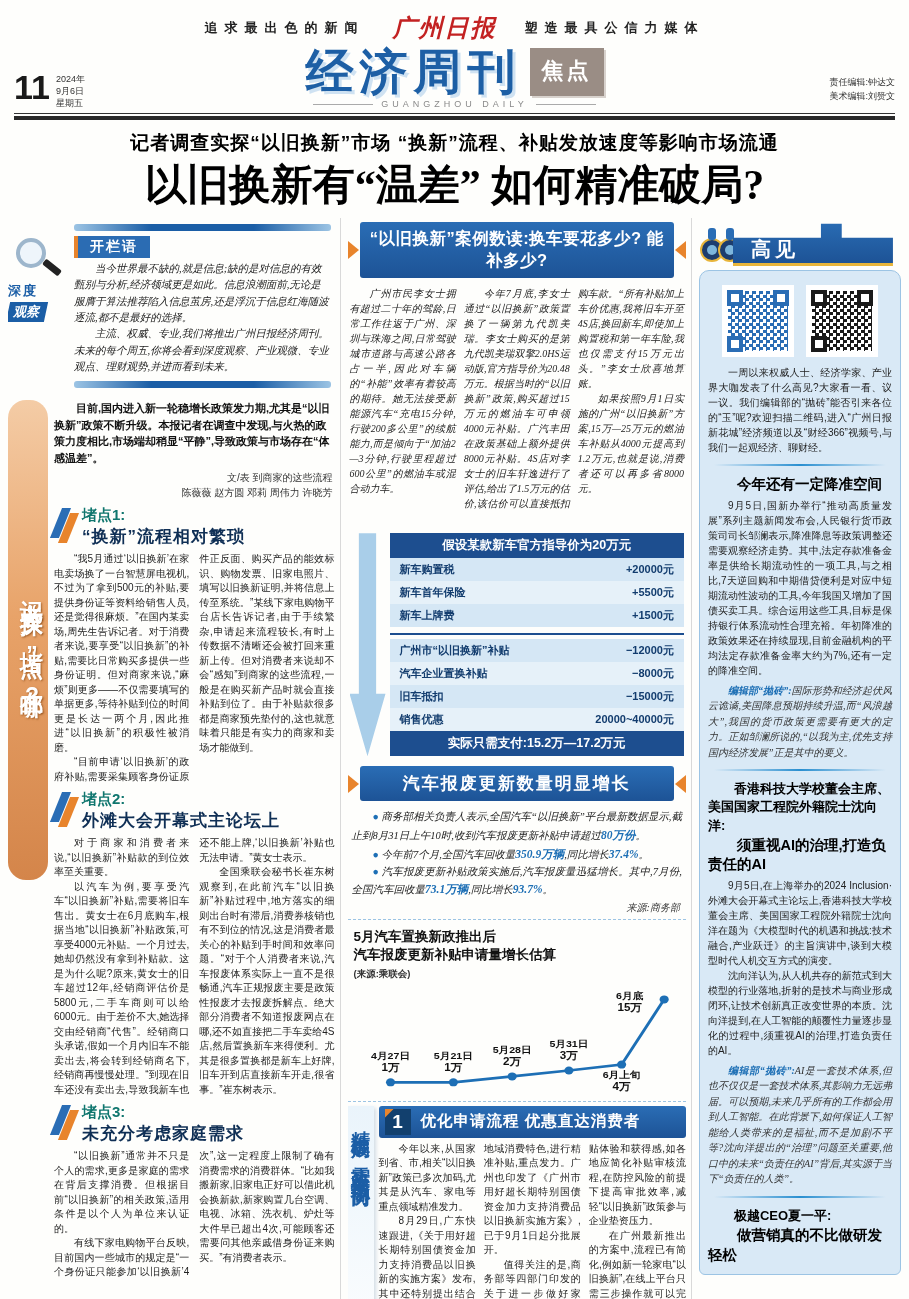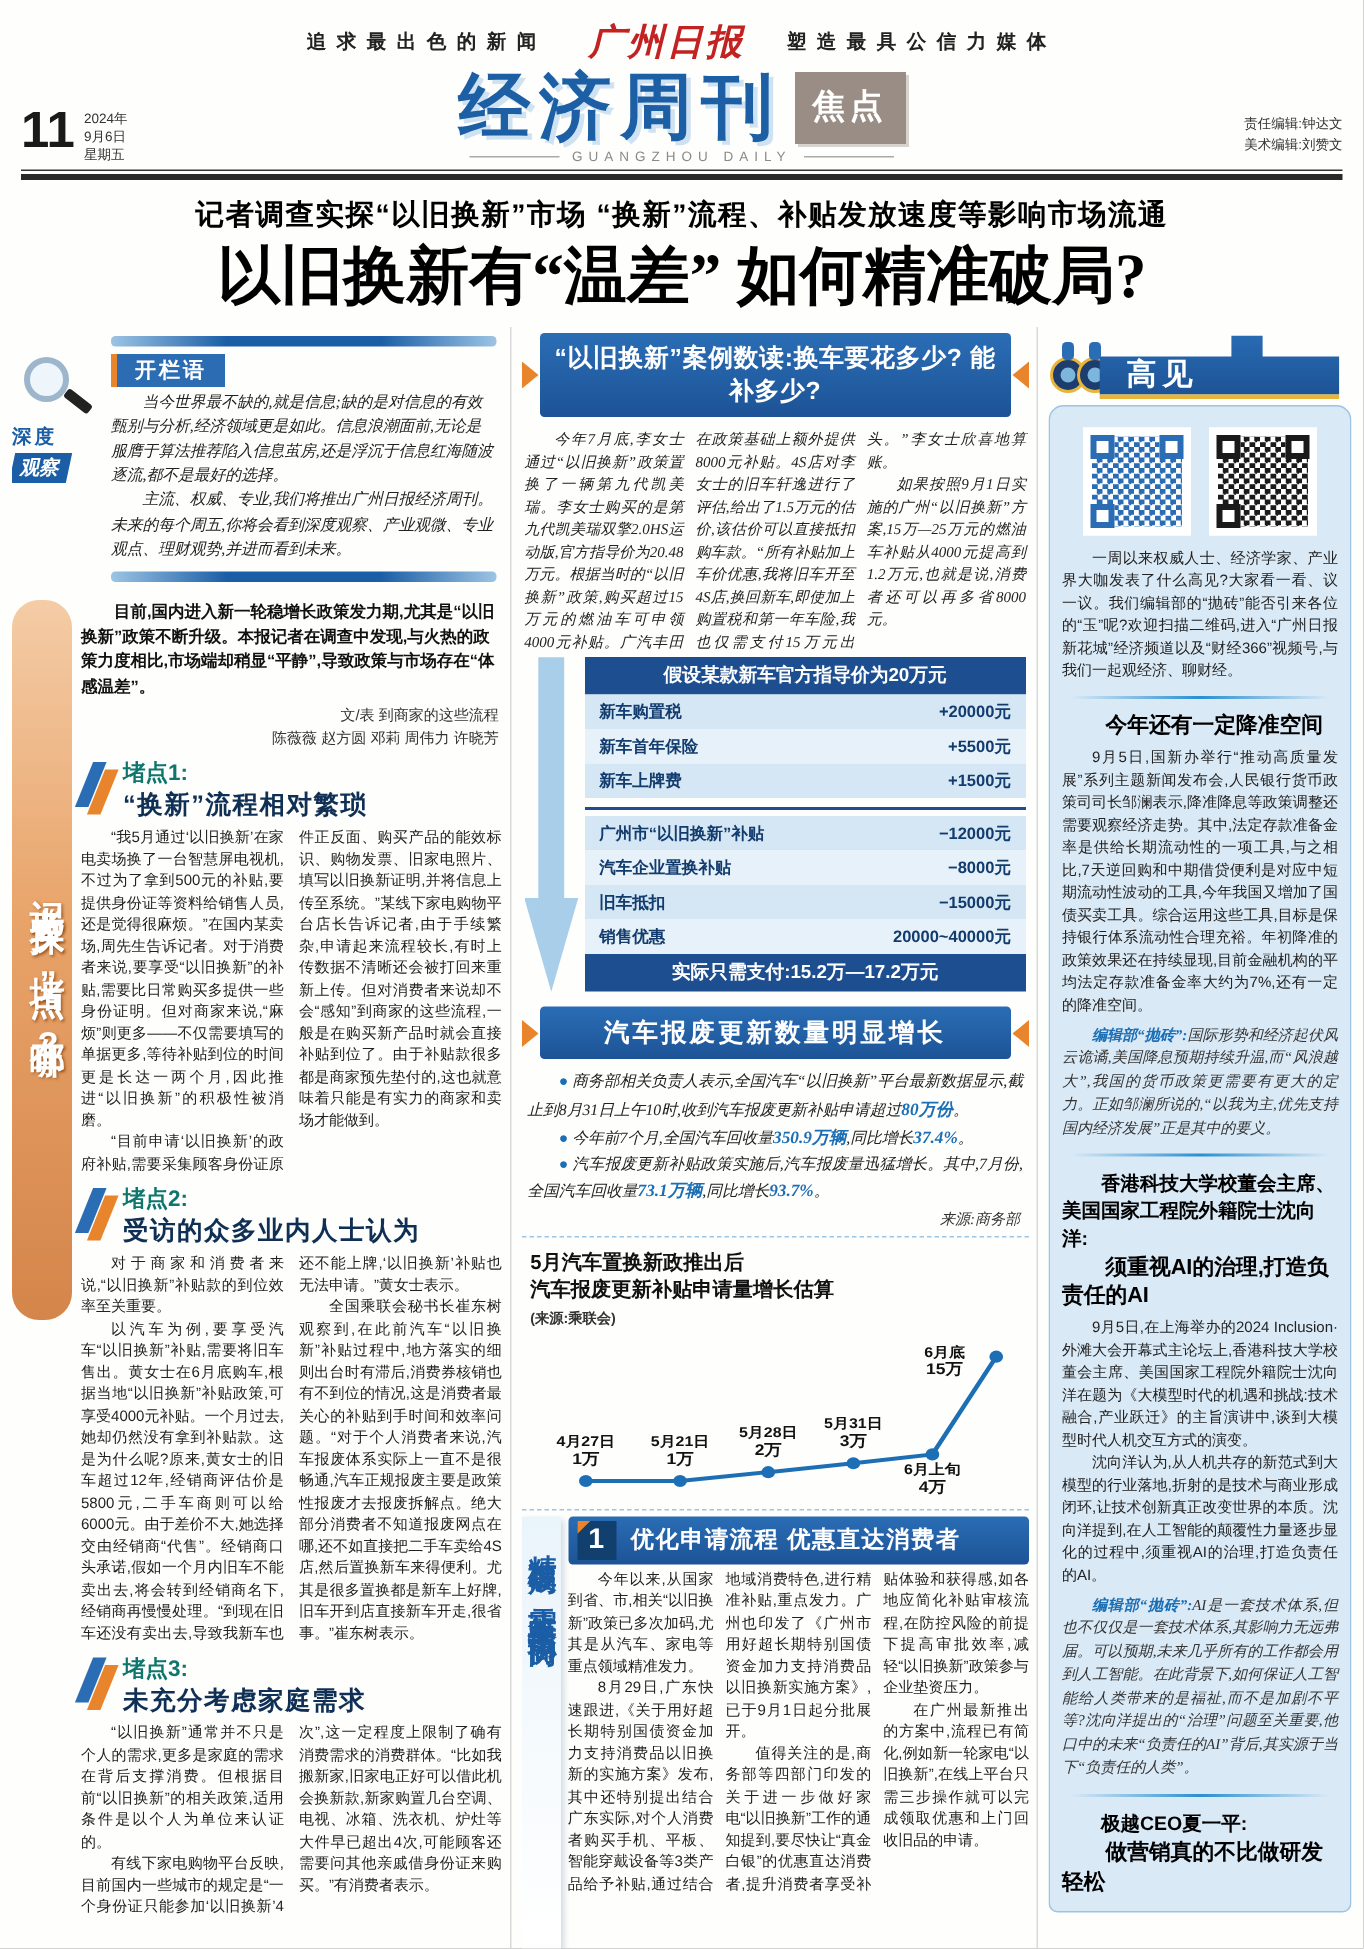--- a/index.html
+++ b/index.html
@@ -68,21 +68,21 @@
 
   
   .band { position:relative; background:linear-gradient(180deg,#2a6db5,#1d5396); color:#fff; text-align:center; font-weight:900; border-radius:3px; margin:4px 12px 6px; }
   .band .arr { position:absolute; top:50%; transform:translateY(-50%); width:0; height:0; border-top:9px solid transparent; border-bottom:9px solid transparent; }
   .band .arr.l { left:-12px; border-left:11px solid #e8842c; }
   .band .arr.r { right:-12px; border-right:11px solid #e8842c; }
   .case-band { font-size:16.5px; padding:6px 4px; letter-spacing:.5px; }
   .case-body { column-count:3; column-gap:8px; padding:2px 2px; }
   .case-body p { font-family:"Liberation Serif", serif; font-style:italic; font-size:10px; line-height:1.5; text-indent:2em; color:#222; text-align:justify; }
 
-  .price-wrap { display:flex; gap:4px; margin:0 2px 6px; }
+  .price-wrap { display:flex; gap:4px; margin:20px 2px 6px; }
   .big-arrow { flex:none; width:36px; background:#a9cee9; clip-path:polygon(26% 0,74% 0,74% 72%,100% 72%,50% 100%,0 72%,26% 72%); }
   .price-table { flex:1; font-size:11px; }
   .pt-head, .pt-foot { background:#1d4e8f; color:#fff; font-weight:900; text-align:center; padding:4px 2px; font-size:12.5px; }
   .pt-row { display:flex; justify-content:space-between; padding:4px 10px; font-weight:bold; color:#123c6e; }
   .pt-row:nth-child(odd) { background:#d5e7f5; }
   .pt-row:nth-child(even) { background:#e6f1f9; }
   .pt-gap { height:8px; border-bottom:2px solid #1d4e8f; margin-bottom:4px; }
   .scrap-band { font-size:17px; padding:6px 4px; letter-spacing:2px; margin-top:10px; }
   .bullets { padding:2px 4px 0; }
   .bullet { font-family:"Liberation Serif", serif; font-style:italic; font-size:10.5px; line-height:1.6; color:#222; text-indent:2em; text-align:justify; }
@@ -215,21 +215,21 @@
           </div>
 
           <div class="block">
             <div class="block-head">
               <span class="slash-icon">
                   <i class="b"></i>
                   <i class="o"></i>
                 </span>
               <span>
                 <div class="block-label">堵点2:</div>
-                <div class="block-title">受访的众多业内人士认为</div>
+                <div class="block-title">外滩大会开幕式主论坛上</div>
               </span>
             </div>
             <div class="block-body">
                 <p>对于商家和消费者来说,“以旧换新”补贴款的到位效率至关重要。</p>
                 <p>以汽车为例,要享受汽车“以旧换新”补贴,需要将旧车售出。黄女士在6月底购车,根据当地“以旧换新”补贴政策,可享受4000元补贴。一个月过去,她却仍然没有拿到补贴款。这是为什么呢?原来,黄女士的旧车超过12年,经销商评估价是5800元,二手车商则可以给6000元。由于差价不大,她选择交由经销商“代售”。经销商口头承诺,假如一个月内旧车不能卖出去,将会转到经销商名下,经销商再慢慢处理。“到现在旧车还没有卖出去,导致我新车也还不能上牌,‘以旧换新’补贴也无法申请。”黄女士表示。</p>
                 <p>全国乘联会秘书长崔东树观察到,在此前汽车“以旧换新”补贴过程中,地方落实的细则出台时有滞后,消费券核销也有不到位的情况,这是消费者最关心的补贴到手时间和效率问题。“对于个人消费者来说,汽车报废体系实际上一直不是很畅通,汽车正规报废主要是政策性报废才去报废拆解点。绝大部分消费者不知道报废网点在哪,还不如直接把二手车卖给4S店,然后置换新车来得便利。尤其是很多置换都是新车上好牌,旧车开到店直接新车开走,很省事。”崔东树表示。</p>
               </div>
           </div>
 
           <div class="block">
@@ -253,20 +253,21 @@
       </div>
     </div>
 
     <div class="col-mid">
       <div class="band case-band">
         <span class="arr l"></span>
         <span>“以旧换新”案例数读:换车要花多少? 能补多少?</span>
         <span class="arr r"></span>
       </div>
       <div class="case-body">
+          <p>广州市民李女士拥有超过二十年的驾龄,日常工作往返于广州、深圳与珠海之间,日常驾驶城市道路与高速公路各占一半,因此对车辆的“补能”效率有着较高的期待。她无法接受新能源汽车“充电15分钟,行驶200多公里”的续航能力,而是倾向于“加油2—3分钟,行驶里程超过600公里”的燃油车或混合动力车。</p>
           <p>今年7月底,李女士通过“以旧换新”政策置换了一辆第九代凯美瑞。李女士购买的是第九代凯美瑞双擎2.0HS运动版,官方指导价为20.48万元。根据当时的“以旧换新”政策,购买超过15万元的燃油车可申领4000元补贴。广汽丰田在政策基础上额外提供8000元补贴。4S店对李女士的旧车轩逸进行了评估,给出了1.5万元的估价,该估价可以直接抵扣购车款。“所有补贴加上车价优惠,我将旧车开至4S店,换回新车,即使加上购置税和第一年车险,我也仅需支付15万元出头。”李女士欣喜地算账。</p>
           <p>如果按照9月1日实施的广州“以旧换新”方案,15万—25万元的燃油车补贴从4000元提高到1.2万元,也就是说,消费者还可以再多省8000元。</p>
         </div>
 
       <div class="price-wrap">
         <div class="big-arrow"></div>
         <div class="price-table">
           <div class="pt-head">假设某款新车官方指导价为20万元</div>
           <div>
             <div class="pt-row">

